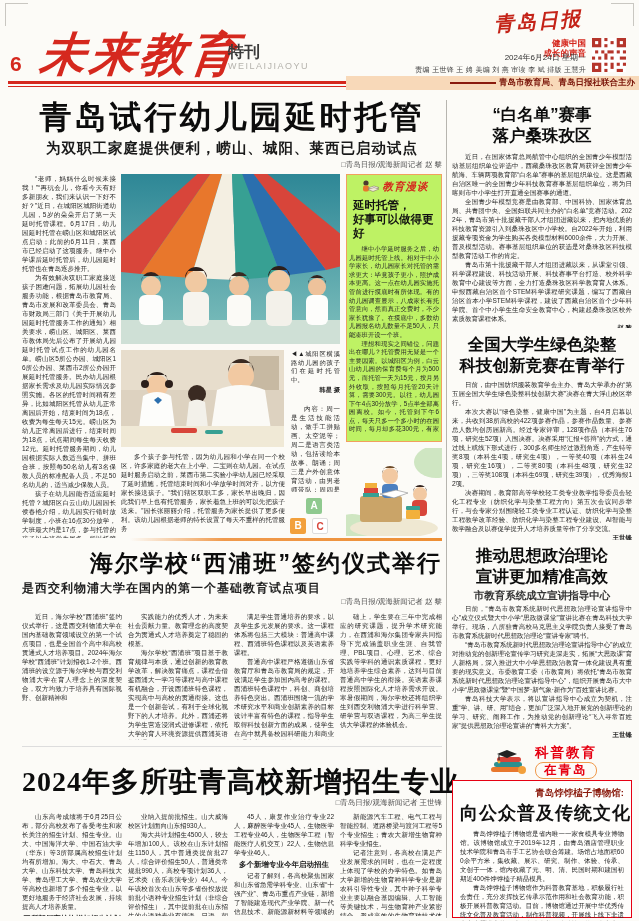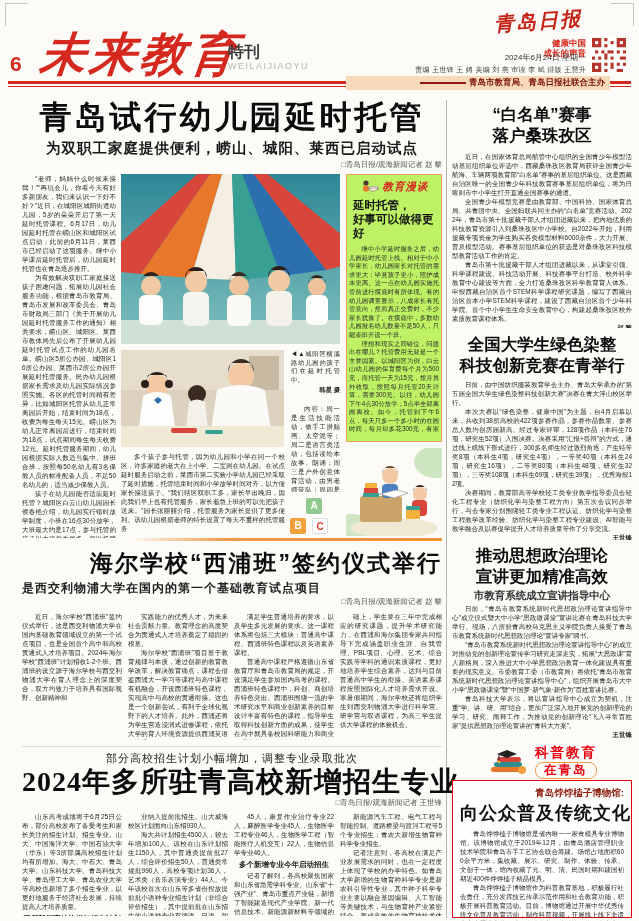--- a/index.html
+++ b/index.html
@@ -111,21 +111,21 @@
         <rect x="1" y="1" width="1" height="1"></rect>
         <rect x="9" y="1" width="1" height="1"></rect>
         <rect x="1" y="9" width="1" height="1"></rect>
       </g>
   </svg>
   <div class="abs dateline" style="left:420px;top:52px;width:166px;">2024年6月24日  星期一</div>
   <div class="abs editors" style="left:340px;top:65px;width:246px;">责编 王世锋 王 娉  美编 刘 燕  审读 李 斌  排版 王慧升</div>
 
   <div class="abs rule-a" style="left:8px;top:81px;width:623px;"></div>
   <div class="abs rule-b" style="left:8px;top:86px;width:623px;"></div>
-  <div class="abs orgband" style="left:346px;top:76px;width:264px;">
+  <div class="abs orgband" style="left:346px;top:76px;width:294px;">
     <span class="dash"></span>
     <span class="txt">青岛市教育局、青岛日报社联合主办</span>
   </div>
 
   <div class="abs vdiv" style="left:446px;top:100px;height:818px;"></div>
 
   <div class="abs h-main" style="left:22px;top:96px;width:420px;">青岛试行幼儿园延时托管</div>
   <div class="abs h-sub" style="left:22px;top:139px;width:420px;">为双职工家庭提供便利，崂山、城阳、莱西已启动试点</div>
   <div class="abs byline" style="left:22px;top:160px;width:420px;">□青岛日报/观海新闻记者  赵 黎</div>
 
@@ -263,21 +263,20 @@
     </div>
   <div class="abs bodycol" style="left:234px;top:612px;width:100px;height:128px;">
       <p class="blk-p">满足学生普通培养的要求，以及学生多元发展的要求。这一课程体系将包括三大模块：普通高中课程、西浦班特色课程以及英语素养课程。</p>
       <p class="blk-p">普通高中课程严格遵循山东省教育厅和青岛市教育局的规定，开设满足学生参加国内高考的课程。西浦班特色课程中，科创、商创培养特色突出。西浦班围绕一流的学术研究水平和商业创新素养的目标设计丰富有特色的课程，指导学生取得科技创新方面的成果，使学生在高中就具备校园科研能力和商业管理素养。例如学生可选择人工智能、机器人、无人机、VR创新、生态分析、生物组培、创业基础、财商素养等特色选修课程。部分课程由西浦专家协同海尔学校教师开发，在此基</p>
     </div>
   <div class="abs bodycol" style="left:340px;top:612px;width:102px;height:128px;">
       <p class="blk-p">础上，学生要在三年中完成相应的研究课题，提升学术研究能力，在西浦和海尔集团专家共同指导下完成涵盖职业生涯、自我管理、PBL项目、心理、艺术、综合实践等学科的通识素质课程，更好地培养学生综合素养，达到与目前普通高中学生的衔接。英语素养课程按照国际化人才培养需求开设。寒暑假期间，海尔学校还将组织学生到西交利物浦大学进行科学营、研学营与双语课程，为高三学生提供大学课程的体验机会。</p>
     </div>
 
   <div class="abs hdiv" style="left:22px;top:746px;width:420px;"></div>
-  <div class="abs kicker" style="left:22px;top:751px;width:420px;">部分高校招生计划小幅增加，调整专业录取批次</div>
   <div class="abs h-bot" style="left:22px;top:763px;width:420px;">2024年多所驻青高校新增招生专业</div>
   <div class="abs byline" style="left:22px;top:798px;width:420px;">□青岛日报/观海新闻记者  王世锋</div>
   <div class="abs bodycol" style="left:22px;top:812px;width:100px;height:104px;">
       <p class="blk-p">山东高考成绩将于6月25日公布，部分高校发布了备受考生和家长关注的招生计划、招生专业。山大、中国海洋大学、中国石油大学（华东）等3所部属高校招生计划均有所增加。海大、中石大、青岛大学、山东科技大学、青岛科技大学、青岛理工大学、青岛农业大学等高校也新增了多个招生专业，以更好地服务于经济社会发展，持续提高人才培养质量。</p>
       <p class="blk-h">三所部属高校均增加招生计划</p>
     </div>
   <div class="abs bodycol" style="left:128px;top:812px;width:100px;height:104px;">
       <p class="blk-p">业纳入提前批招生。山大威海校区计划面向山东招930人。</p>
       <p class="blk-p">海大共计划招生4500人，较去年增加100人。该校在山东计划招生1150人，其中普通类提前批27人，综合评价招生50人，普通类常规批990人，高校专项计划36人，艺术类（音乐表演专业）44人。今年该校首次在山东等多省份投放提前批小语种专业招生计划（非综合评价招生），其中提前批在山东招生的小语种专业有德语、日语、朝鲜语和法语。</p>
     </div>

